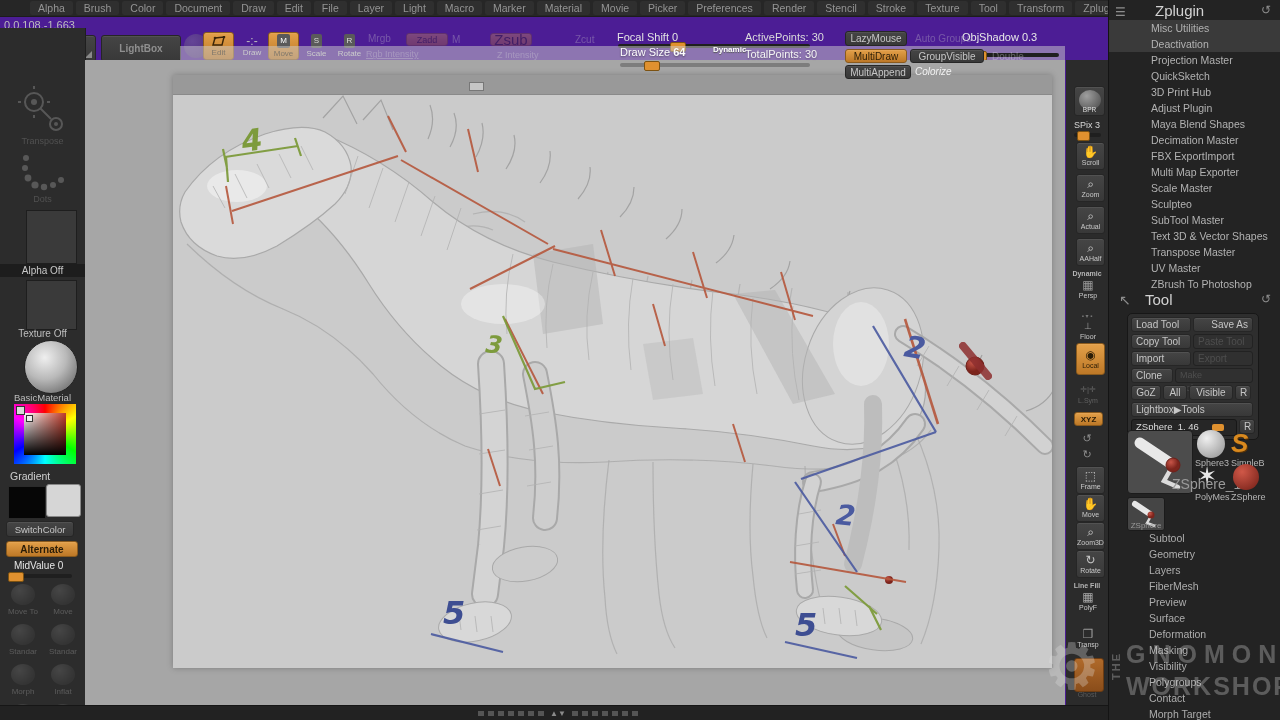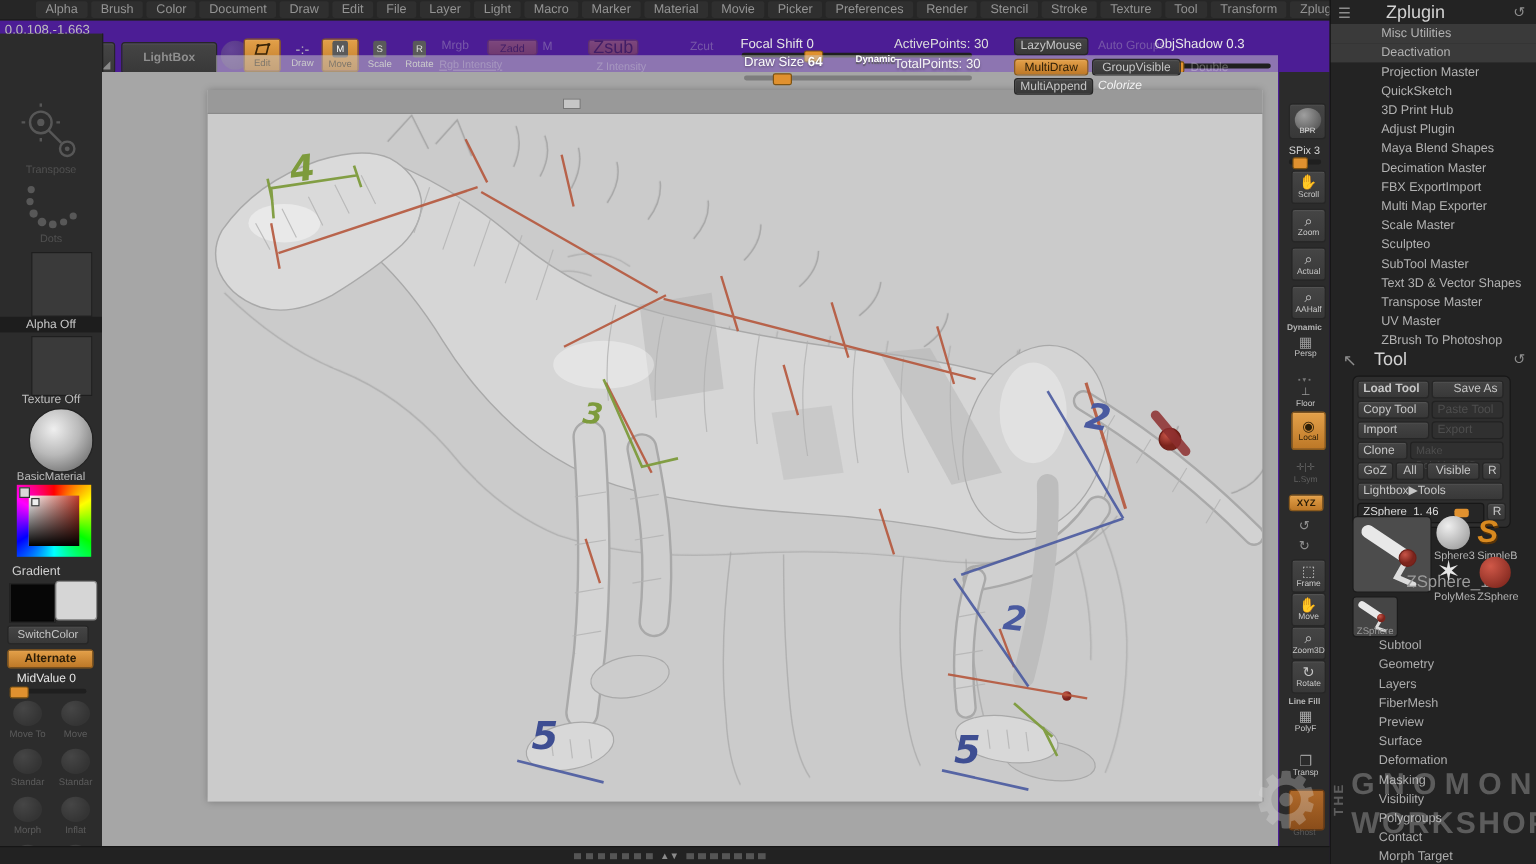--- a/index.html
+++ b/index.html
@@ -448,21 +448,21 @@
         <div class="pl-item">UV Master</div>
         <div class="pl-item">ZBrush To Photoshop</div>
       </div>
 
     <div class="abs picon" style="left:10px;top:292px;font-size:14px;">↖</div>
     <div class="abs ptitle" style="left:36px;top:291px;">Tool</div>
     <div class="abs picon" style="left:152px;top:292px;">↺</div>
 
     <div class="abs tgroup">
       <div class="trow">
-        <div class="btn tb" style="width:60px;font-weight:bold;">Load Tool</div>
+        <div class="btn tb" style="width:60px;">Load Tool</div>
         <div class="btn tb" style="width:60px;text-align:right;">Save As</div>
       </div>
       <div class="trow">
         <div class="btn tb" style="width:60px;">Copy Tool</div>
         <div class="btn tb ghosted" style="width:60px;">Paste Tool</div>
       </div>
       <div class="trow">
         <div class="btn tb" style="width:60px;">Import</div>
         <div class="btn tb ghosted" style="width:60px;">Export</div>
       </div>

